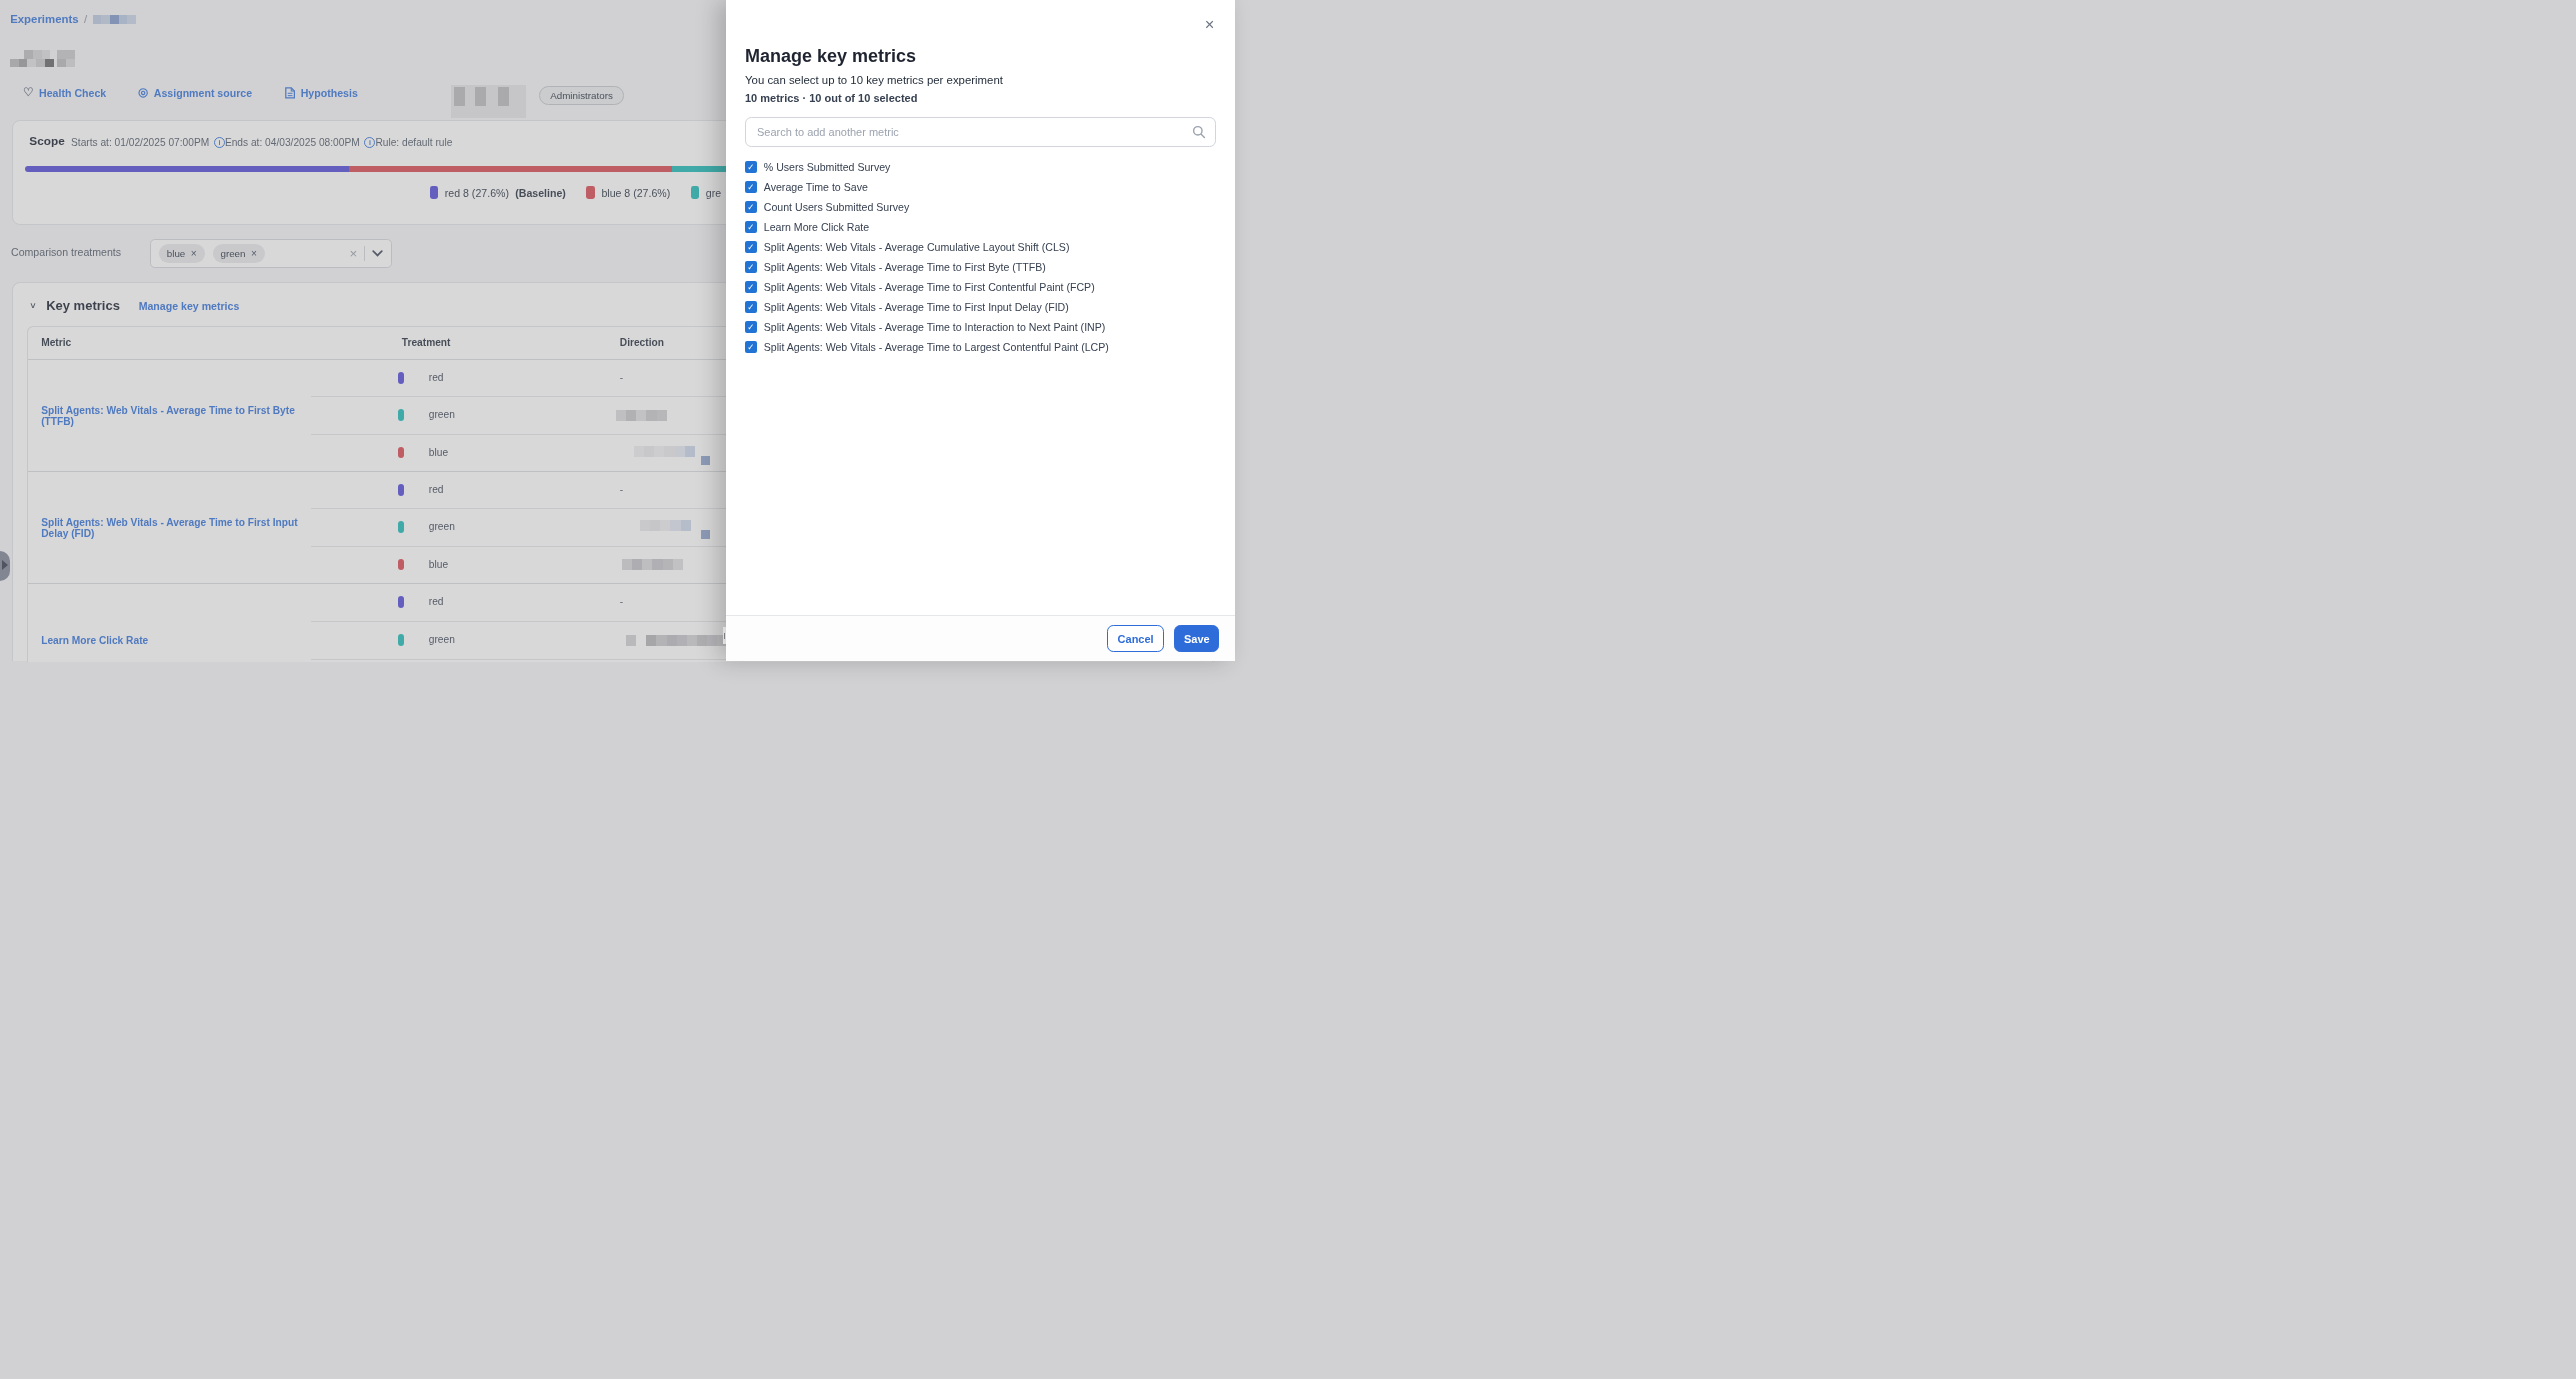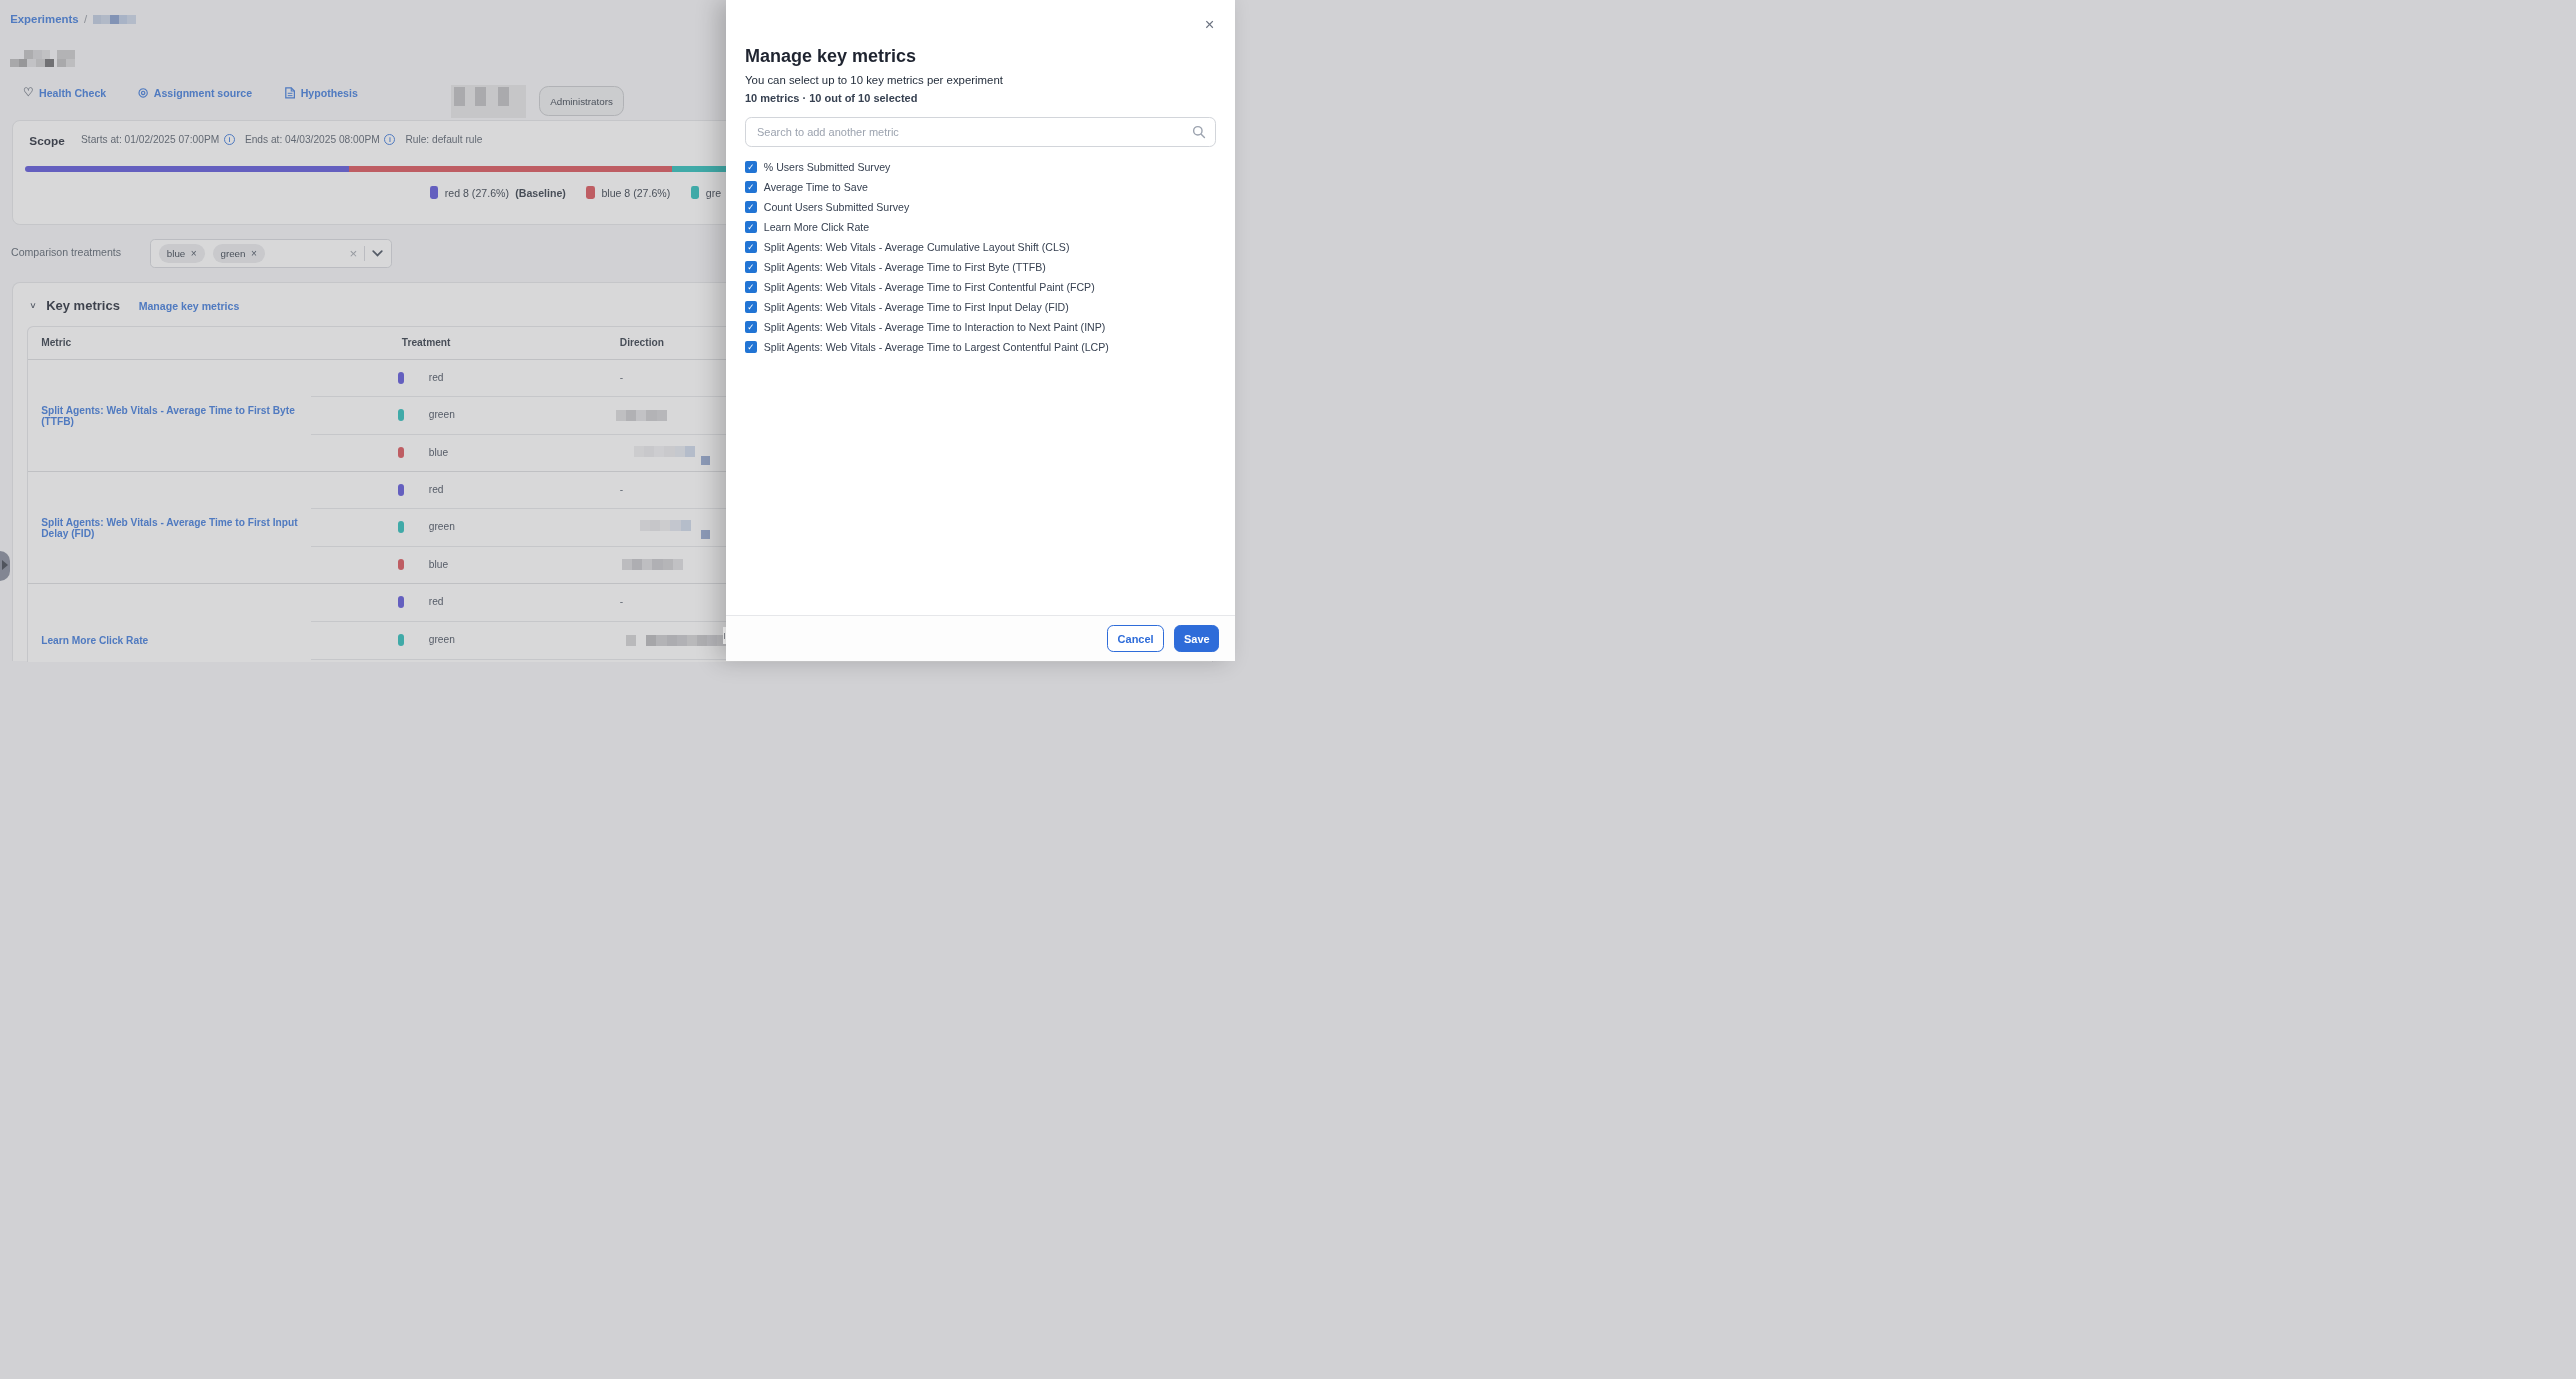--- a/index.html
+++ b/index.html
@@ -14,26 +14,26 @@
   .breadcrumb .sep { color:#8b909a; font-weight:400; }
   .px-row { display:flex; }
   .px { width:8.7px; height:8.7px; }
 
   .tabrow { top:87px; left:0; right:0; height:19px; font-size:10.6px; }
   .tablink { position:absolute; display:flex; align-items:center; gap:5.5px; color:#2e6fd9; font-weight:700; cursor:pointer; }
   .tabicon { font-size:11.8px; line-height:1; }
   .owners-label { position:absolute; left:402px; top:2.4px; color:#111827; font-weight:700; font-size:10.2px;margin-top:36px; }
   .owner-blur { position:absolute; left:451px; top:-1.6px; width:75px; height:33px; background:#e3e3e5; }
   .owner-blur .bar { position:absolute; top:1.6px; width:11px; height:19px; background:#b9b9bc; }
-  .admin-pill { position:absolute; left:539px; top:-0.8px; height:30px; padding:0 10.2px; border:0.8px solid #c3c5c9; border-radius:9.4px;
+  .admin-pill { position:absolute; left:539px; top:-0.8px; height:19px; padding:0 10.2px; border:0.8px solid #c3c5c9; border-radius:9.4px;
     background:#ecedef; color:#1f2937; font-size:9.8px; display:flex; align-items:center; }
 
   .card { background:#ffffff; border:0.8px solid #e2e3e7; border-radius:7.9px; }
   #scope-card { left:11.8px; top:120px; width:1212px; height:105px; }
-  .scope-head { position:absolute; left:16.5px; top:12.6px; display:flex; align-items:flex-start; gap:10px; }
+  .scope-head { position:absolute; left:16.5px; top:12.6px; display:flex; align-items:flex-end; gap:0; }
   .scope-title { font-size:11.8px; font-weight:700; color:#111827; margin-right:6.3px; }
   .scope-meta { font-size:10.2px; color:#4b5563; display:flex; align-items:center; gap:4.7px; }
   .info-i { width:11px; height:11px; border:1.1px solid #2e6fd9; border-radius:50%; color:#2e6fd9; font-size:7px; font-weight:700;
     display:inline-flex; align-items:center; justify-content:center; font-style:normal; }
   .scope-bar { position:absolute; left:12.6px; right:11px; top:45px; height:5.5px; border-radius:3.1px; overflow:hidden; display:flex; }
   .scope-bar .seg { height:100%; }
   .legend { position:absolute; left:417px; top:65px; display:flex; gap:20.5px; align-items:center; }
   .legend-item { display:flex; align-items:center; gap:6.3px; font-size:10.6px; color:#1f2937; }
   .legend-item .sw { width:8.7px; height:13.4px; border-radius:2.4px; }
   .legend-item b { font-weight:700; }

